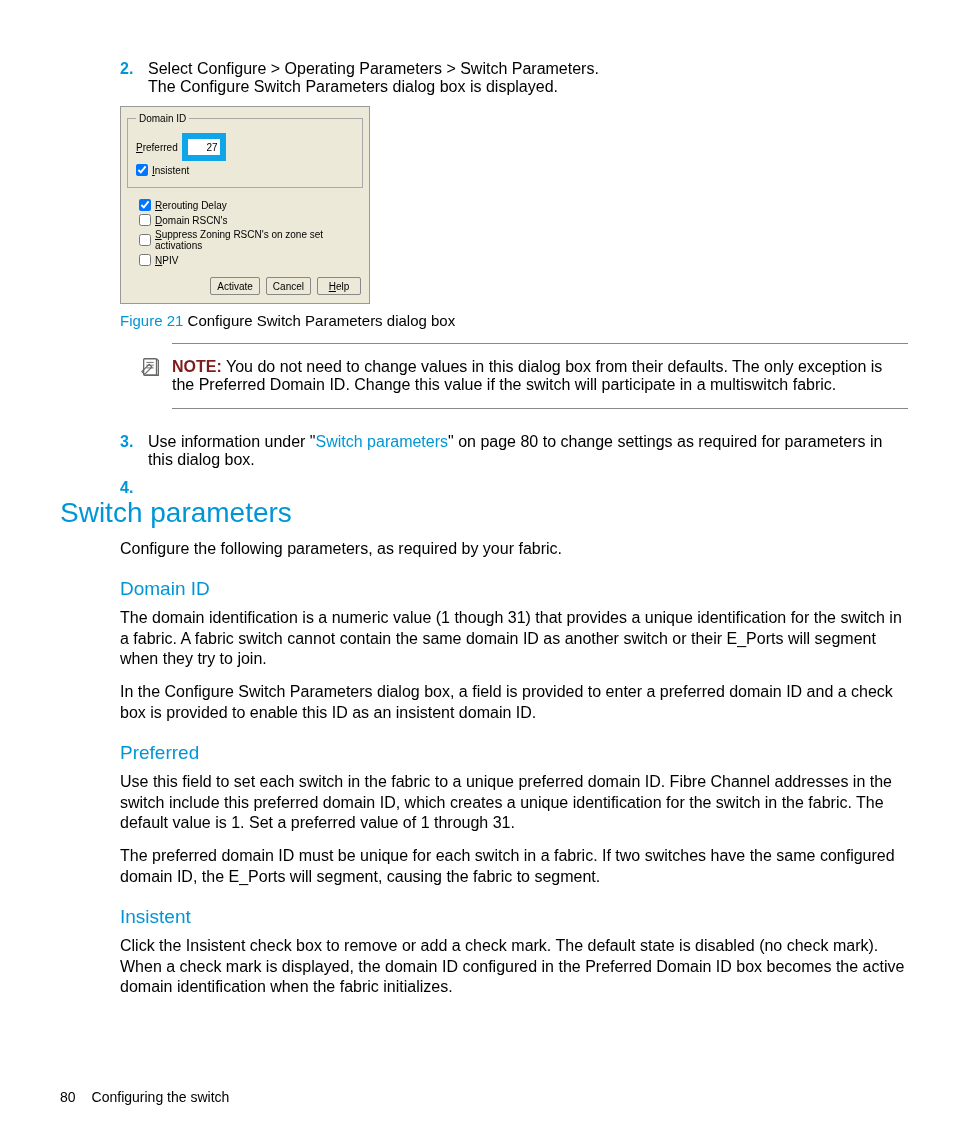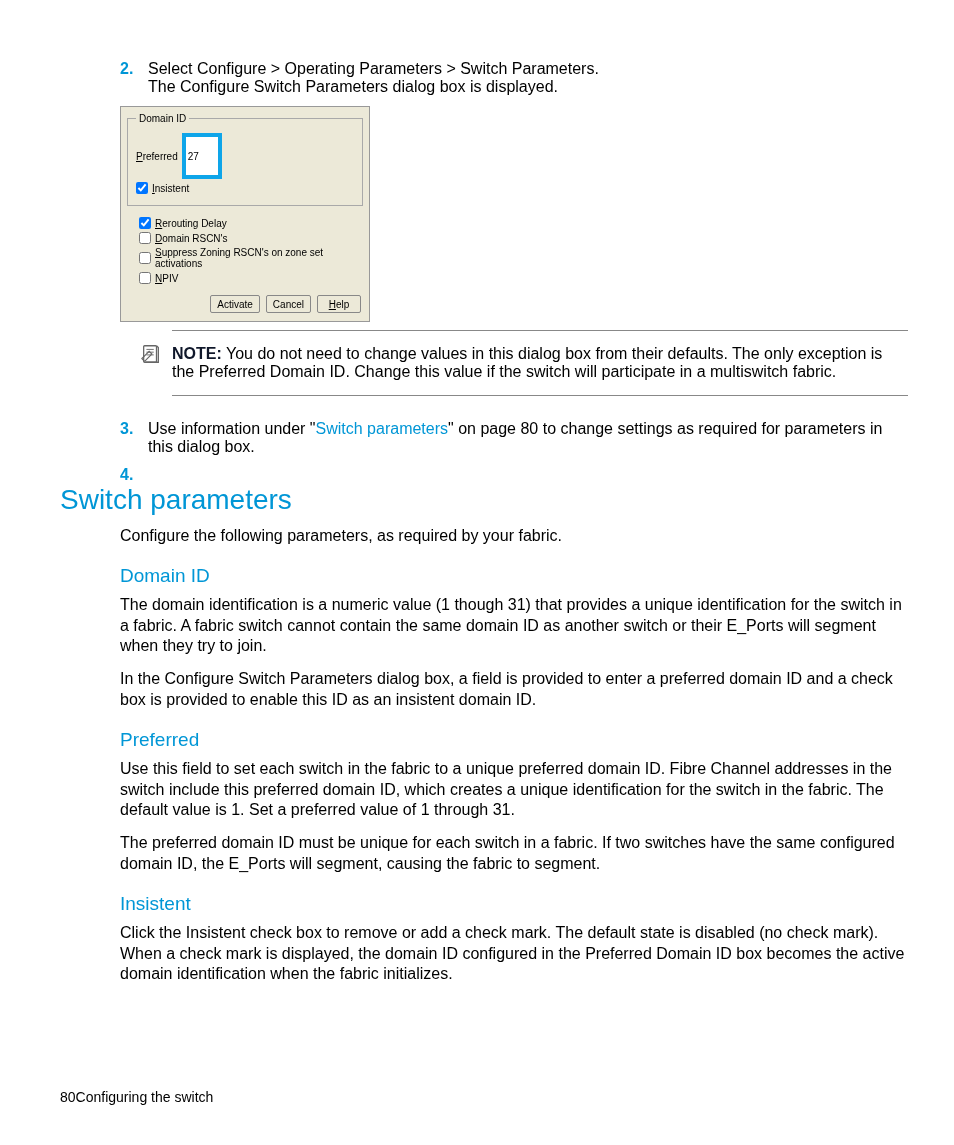--- a/index.html
+++ b/index.html
@@ -63,22 +63,23 @@
   .dialog .row {
     display: flex;
     align-items: center;
     gap: 4px;
     margin: 3px 0;
   }
   .dialog input[type="text"] {
     width: 28px;
     height: 14px;
     font-size: 10px;
-    border: 4px solid #0ea5e9;
-    padding: 12px 2px;
+    border: 6px solid #0ea5e9;
+    padding: 1px 2px;
+    text-align: right;
   }
   .dialog input[type="checkbox"] {
     width: 12px;
     height: 12px;
     margin: 0;
   }
   .dialog .body {
     padding: 2px 8px 4px 18px;
   }
   .dialog .buttons {
@@ -115,21 +116,21 @@
     position: relative;
   }
   .notebox .note-icon {
     position: absolute;
     left: -32px;
     top: 12px;
     width: 22px;
     height: 22px;
   }
   .notebox .note-label {
-    color: #0f172a;
+    color: #7f1d1d;
     font-weight: 600;
   }
   .notebox .note-text {
     padding-left: 0;
   }
   .link { color: #0096d6; }
   h2.section {
     color: #0096d6;
     font-weight: 300;
     font-size: 28px;
@@ -141,21 +142,21 @@
     font-size: 19px;
     margin: 18px 0 6px 0;
   }
   p { margin: 8px 0 12px 0; line-height: 1.3; }
   .footer {
     position: absolute;
     bottom: 40px;
     left: 60px;
     font-size: 14px;
   }
-  .footer .pg { margin-right: 0; }
+  .footer .pg { margin-right: 16px; }
 </style>
 </head>
 <body>
 
 <div class="page">
   <div class="content">
 
     <ol class="ol2">
       <li>
         <span class="num">2.</span>
@@ -196,20 +197,23 @@
           <label><span class="underline-letter">N</span><span>PIV</span></label>
         </div>
       </div>
       <div class="buttons">
         <button>Activate</button>
         <button>Cancel</button>
         <button><span class="underline-letter">H</span><span>elp</span></button>
       </div>
     </div>
 
+    <div class="fig-caption">
+      <span class="fignum">Figure 21</span><span> Configure Switch Parameters dialog box</span>
+    </div>
 
     <div class="notebox">
       <svg class="note-icon" viewBox="0 0 24 24">
         <rect x="4" y="3" width="14" height="18" rx="1" fill="none" stroke="#666" stroke-width="1.4"></rect>
         <path d="M18 3 L20 5 L20 21 L6 21" fill="none" stroke="#666" stroke-width="1.4"></path>
         <line x1="7" y1="7" x2="15" y2="7" stroke="#666" stroke-width="1"></line>
         <line x1="7" y1="10" x2="15" y2="10" stroke="#666" stroke-width="1"></line>
         <line x1="7" y1="13" x2="15" y2="13" stroke="#666" stroke-width="1"></line>
         <path d="M2 17 L5 20 L2 17 L10 9 L13 12 L5 20" fill="none" stroke="#666" stroke-width="1.2"></path>
       </svg>

